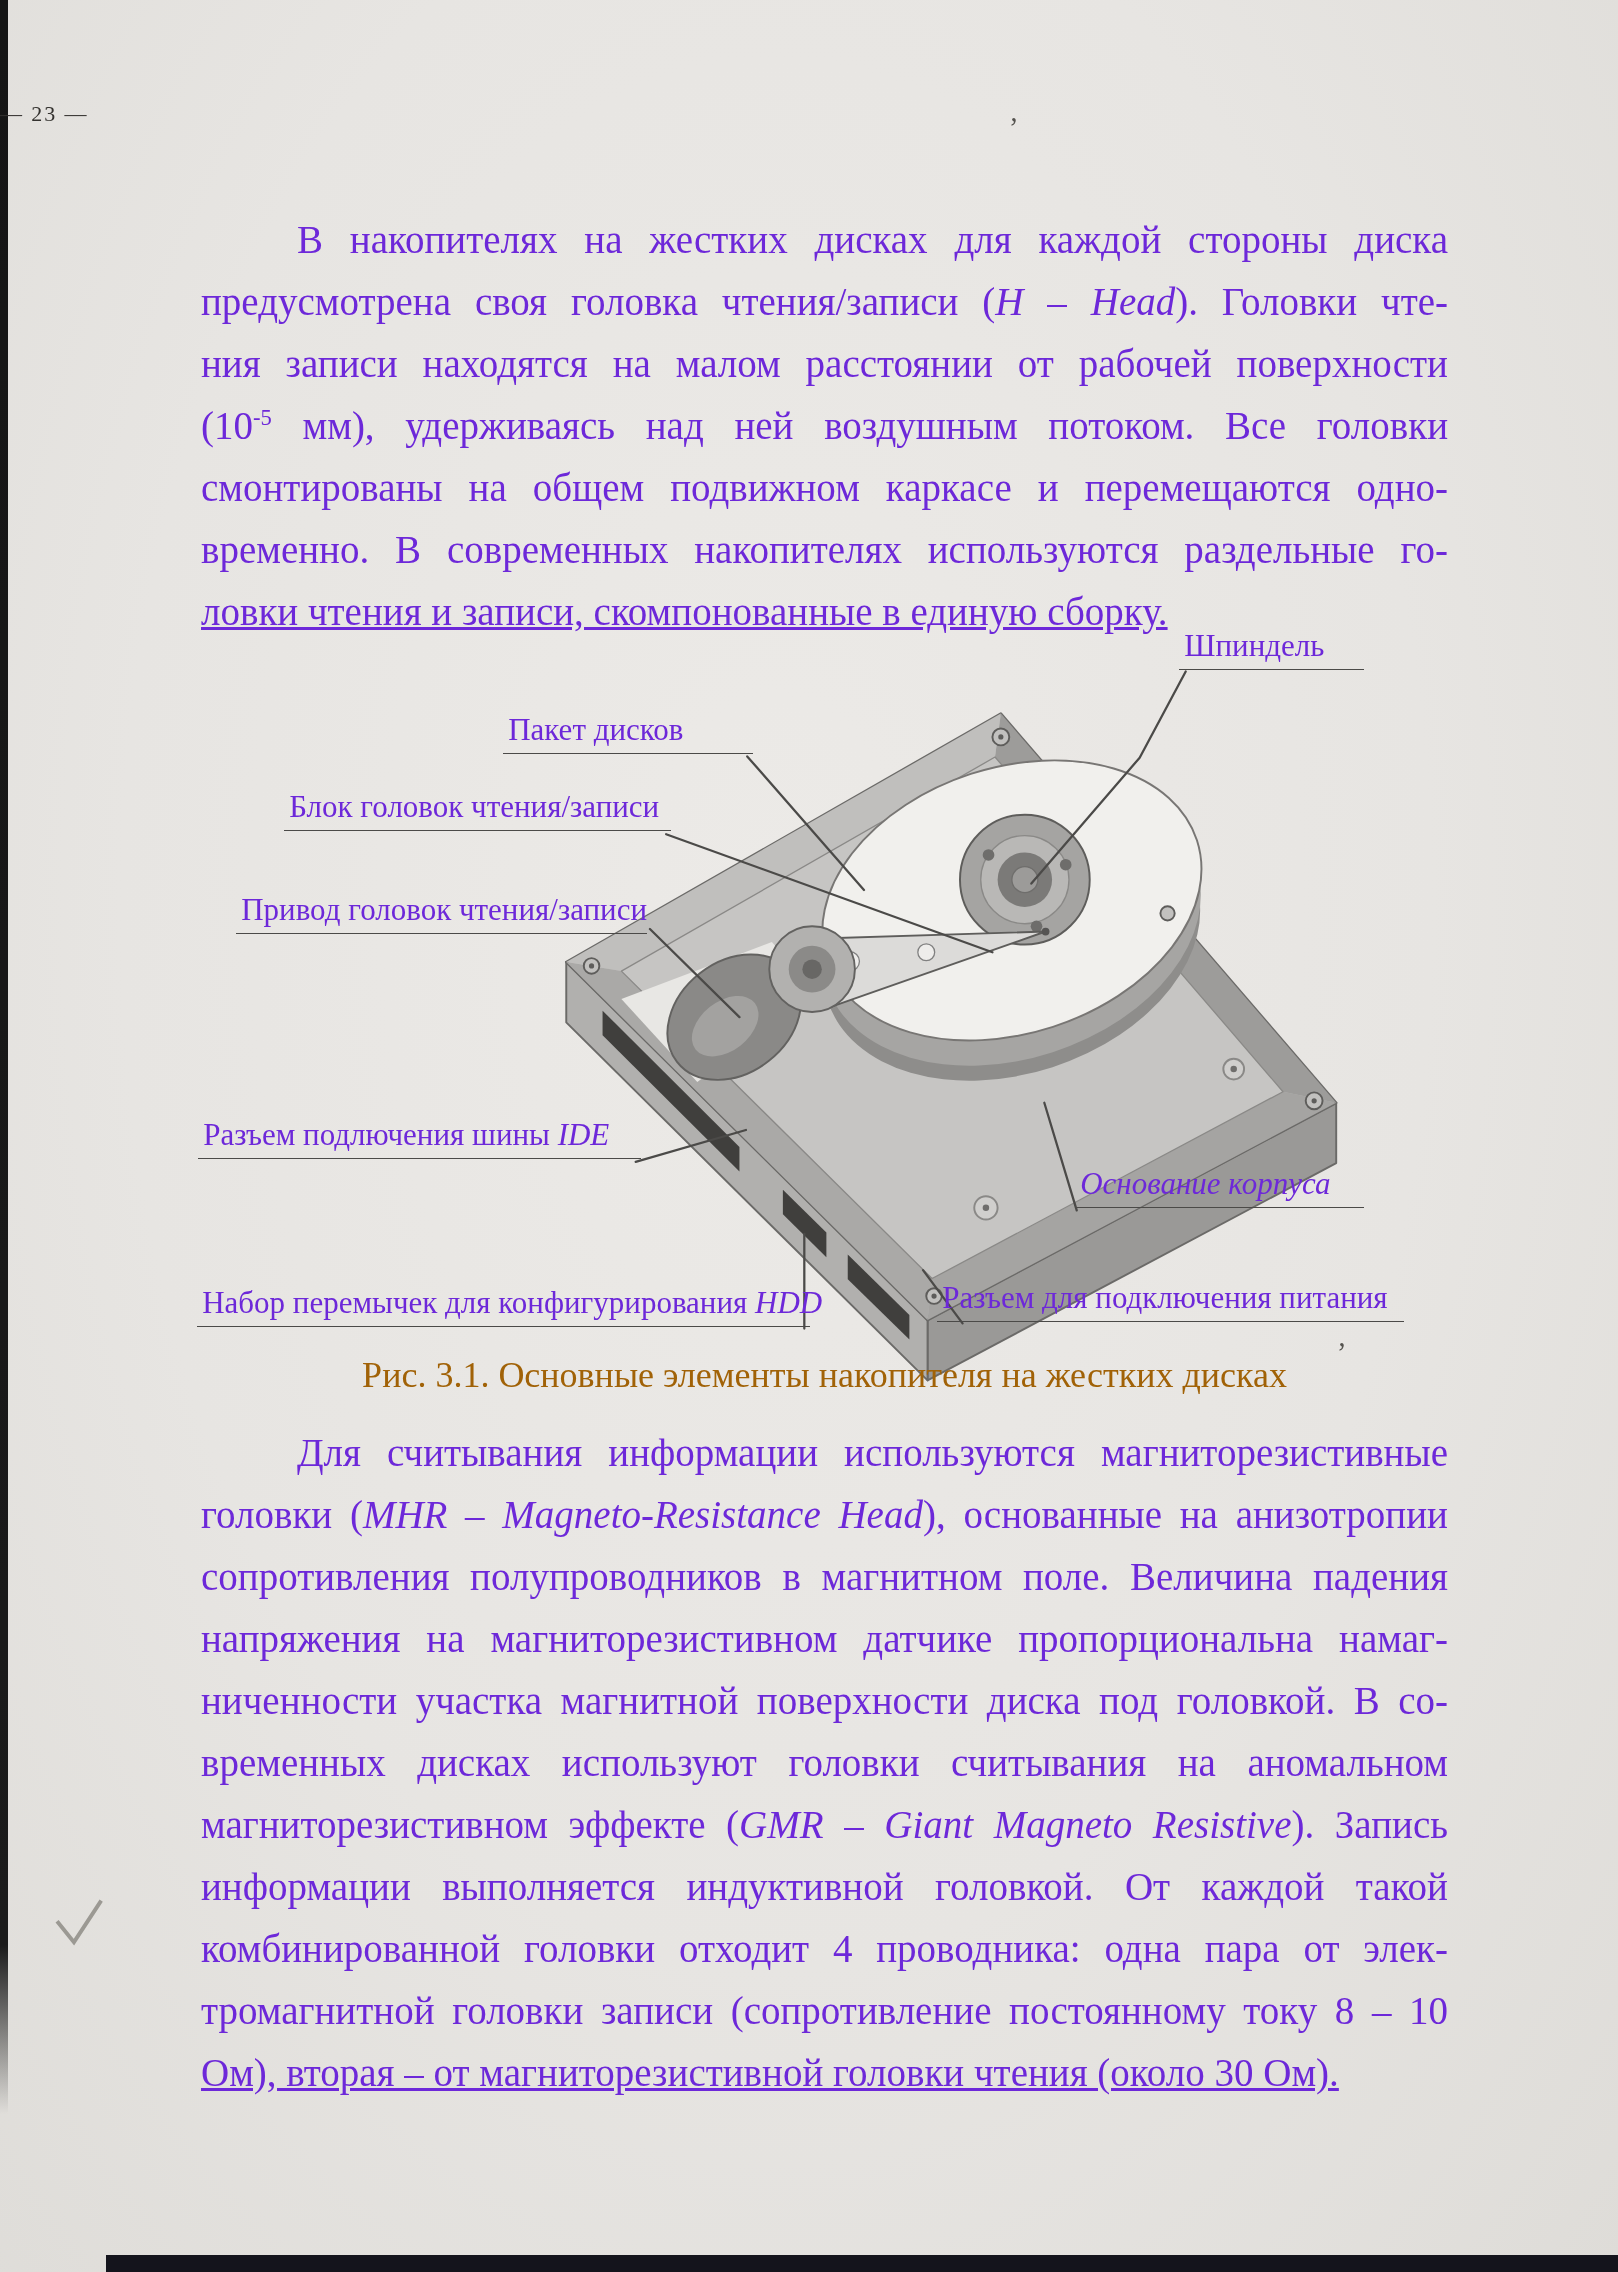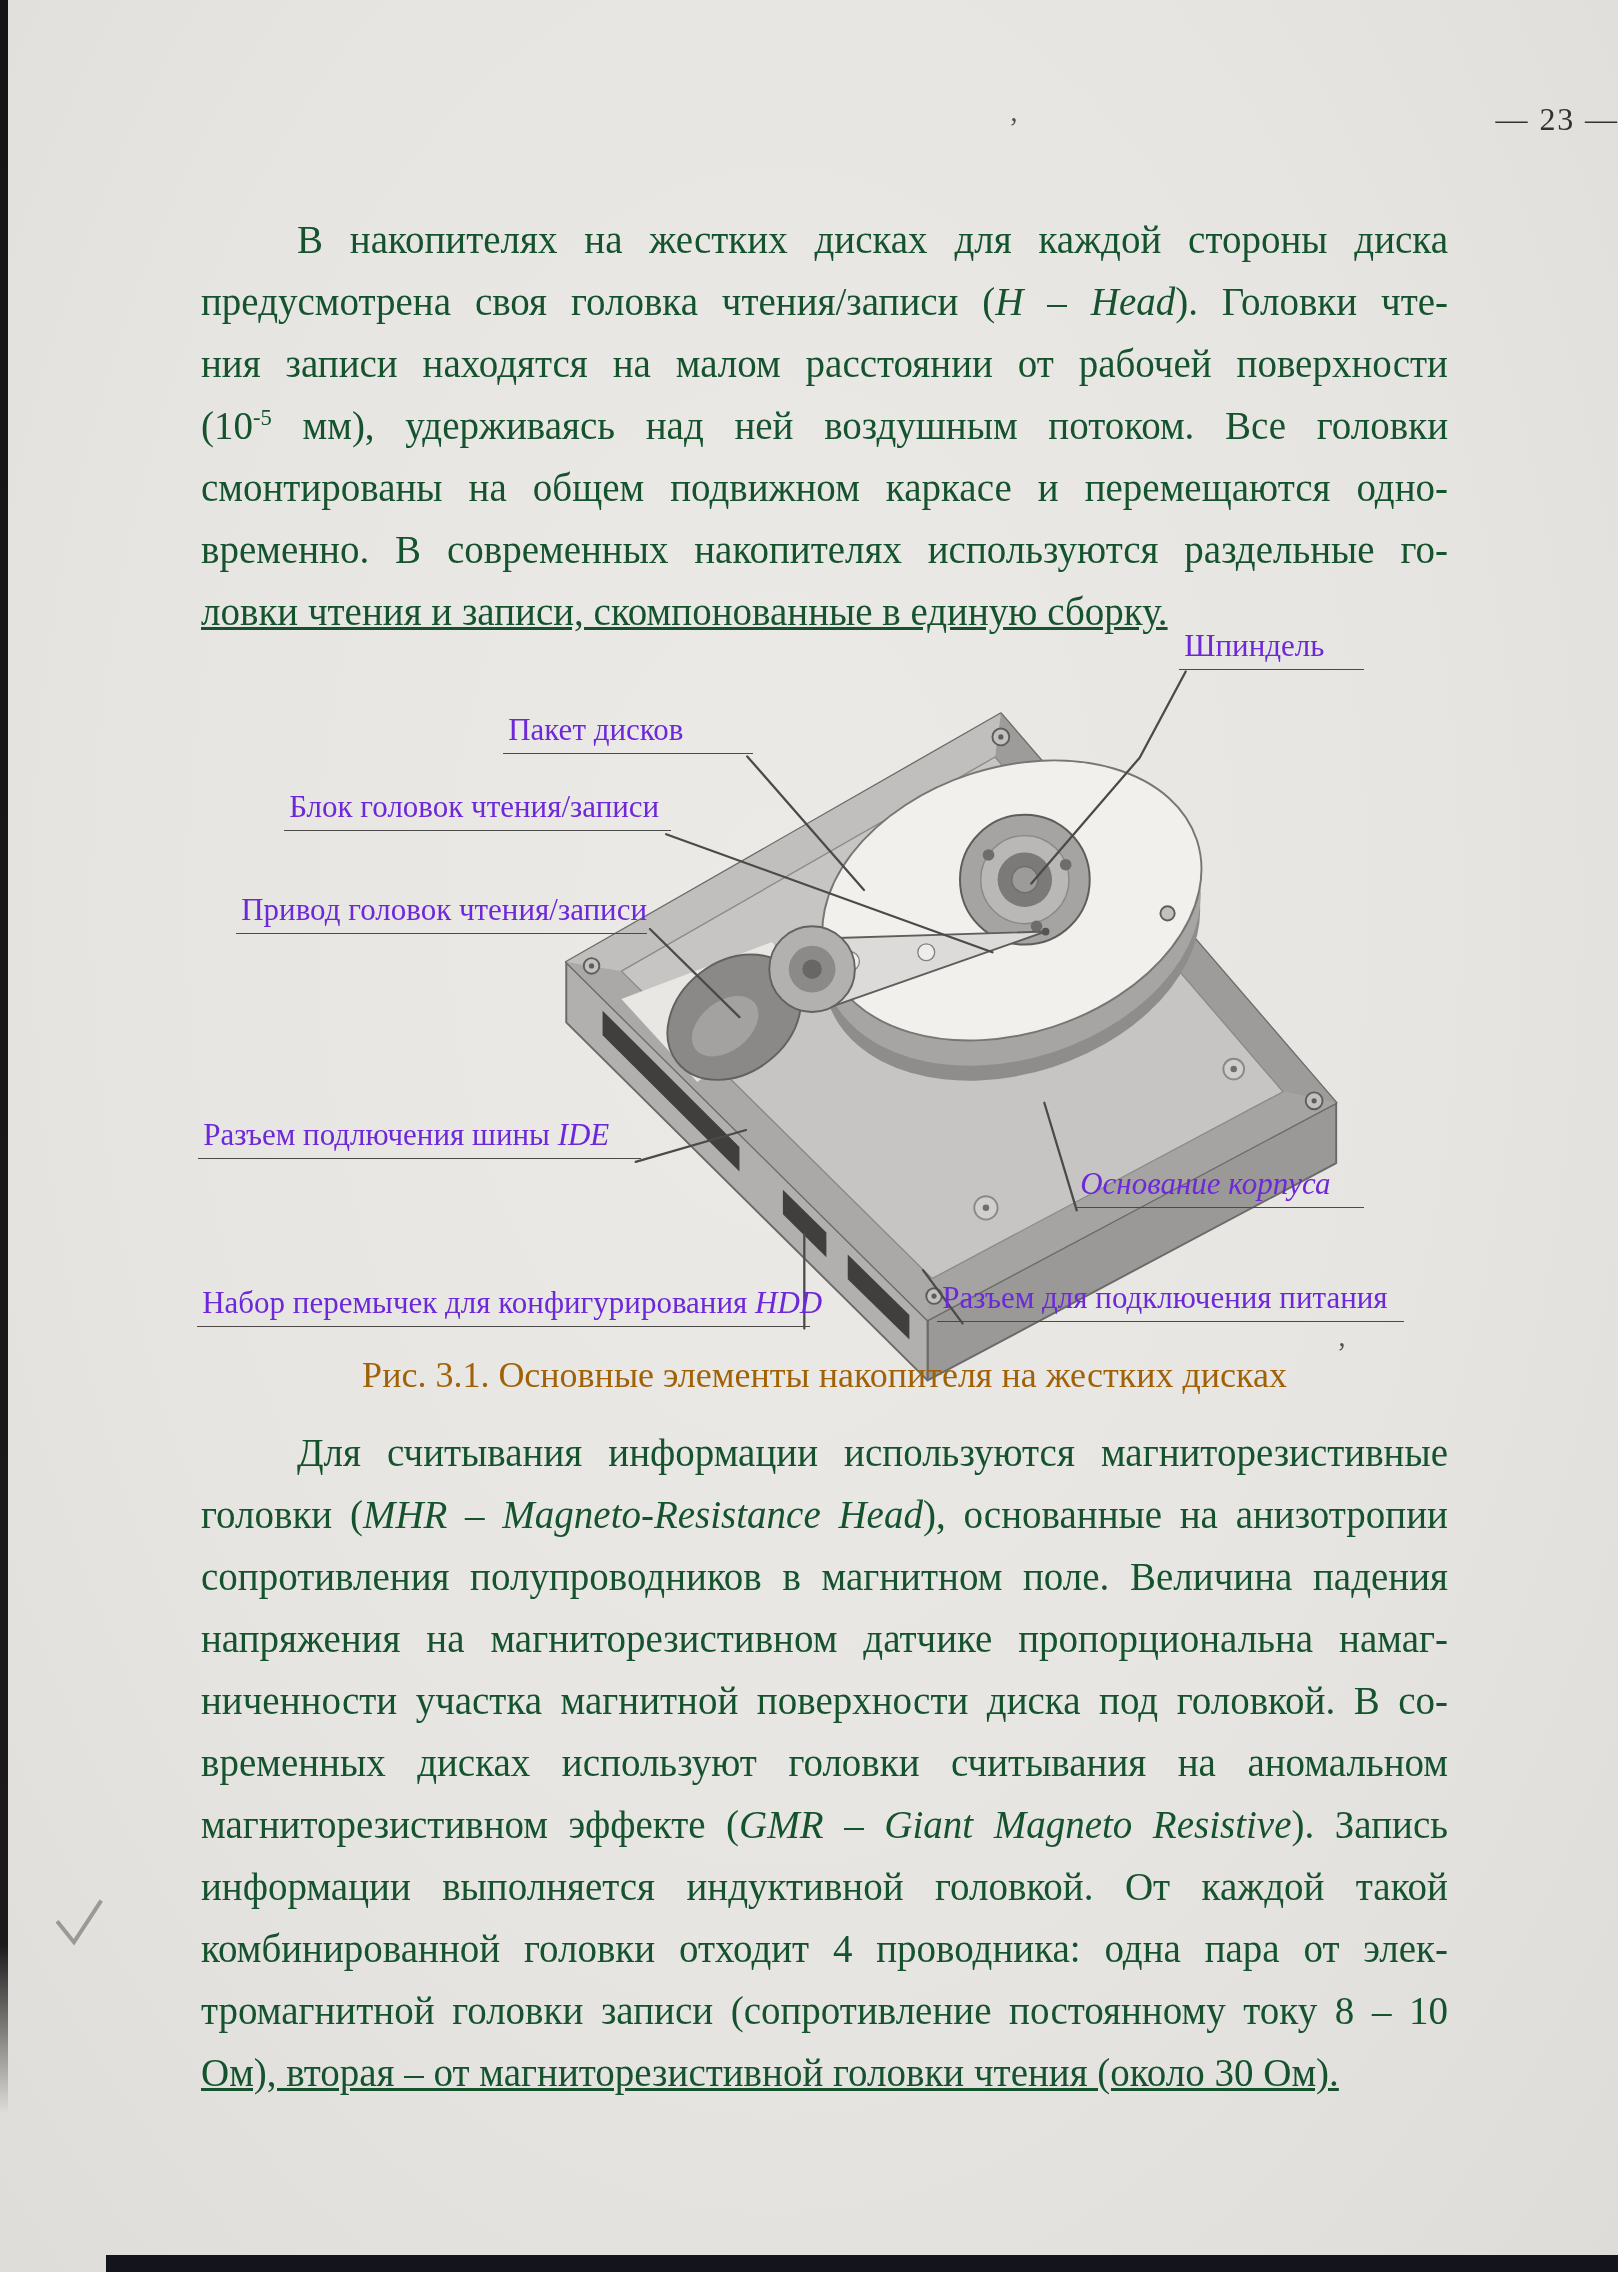--- a/index.html
+++ b/index.html
@@ -9,24 +9,24 @@
     background-image:radial-gradient(ellipse at 48% 40%, #eceae7 0%, #e7e5e2 55%, #dedcd8 100%);
     font-family:"Liberation Serif","DejaVu Serif",serif;
     color:#2d2b28;
   }
   
   .edge-strip{position:absolute;left:0;top:0;width:8.4px;height:2114px;
     background:linear-gradient(to bottom,#151515 0%,#1b1b1b 92%,rgba(27,27,27,0) 100%);}
   .bottom-band{position:absolute;left:106px;right:0;top:2255px;height:17.5px;background:#14141c;}
   .speck{position:absolute;color:#55534f;font-size:28.5px;font-family:"Liberation Serif",serif;}
   
-  .page-number{position:absolute;left:0;top:101px;width:1619px;text-align:right;
-    font-size:32px;letter-spacing:1.9px;color:#34322f;}
+  .page-number{position:absolute;left:0;top:101px;width:1619px;text-align:left;
+    font-size:22px;letter-spacing:1.9px;color:#34322f;}
   
-  .para{position:absolute;left:201px;width:1247px;font-size:39px;color:#14532d;}
+  .para{position:absolute;left:201px;width:1247px;font-size:39px;color:#6d28d9;}
   #para1{top:209px;}
   #para2{top:1422px;}
   .bline{height:62px;line-height:62px;text-align:justify;text-align-last:justify;}
   .bline.indent{padding-left:96px;}
   .bline.last{text-align-last:left;text-decoration:underline;}
   .bline sup{font-size:0.58em;vertical-align:super;line-height:0;}
   
   .fig-label{position:absolute;font-size:31px;line-height:36px;color:#6d28d9;
     border-bottom:1.9px solid #4b4a48;padding:0 3.9px 5.2px 5.2px;white-space:nowrap;overflow:visible;}
   #lbl-spindle        {left:1179px;top:628px; width:176px;}

